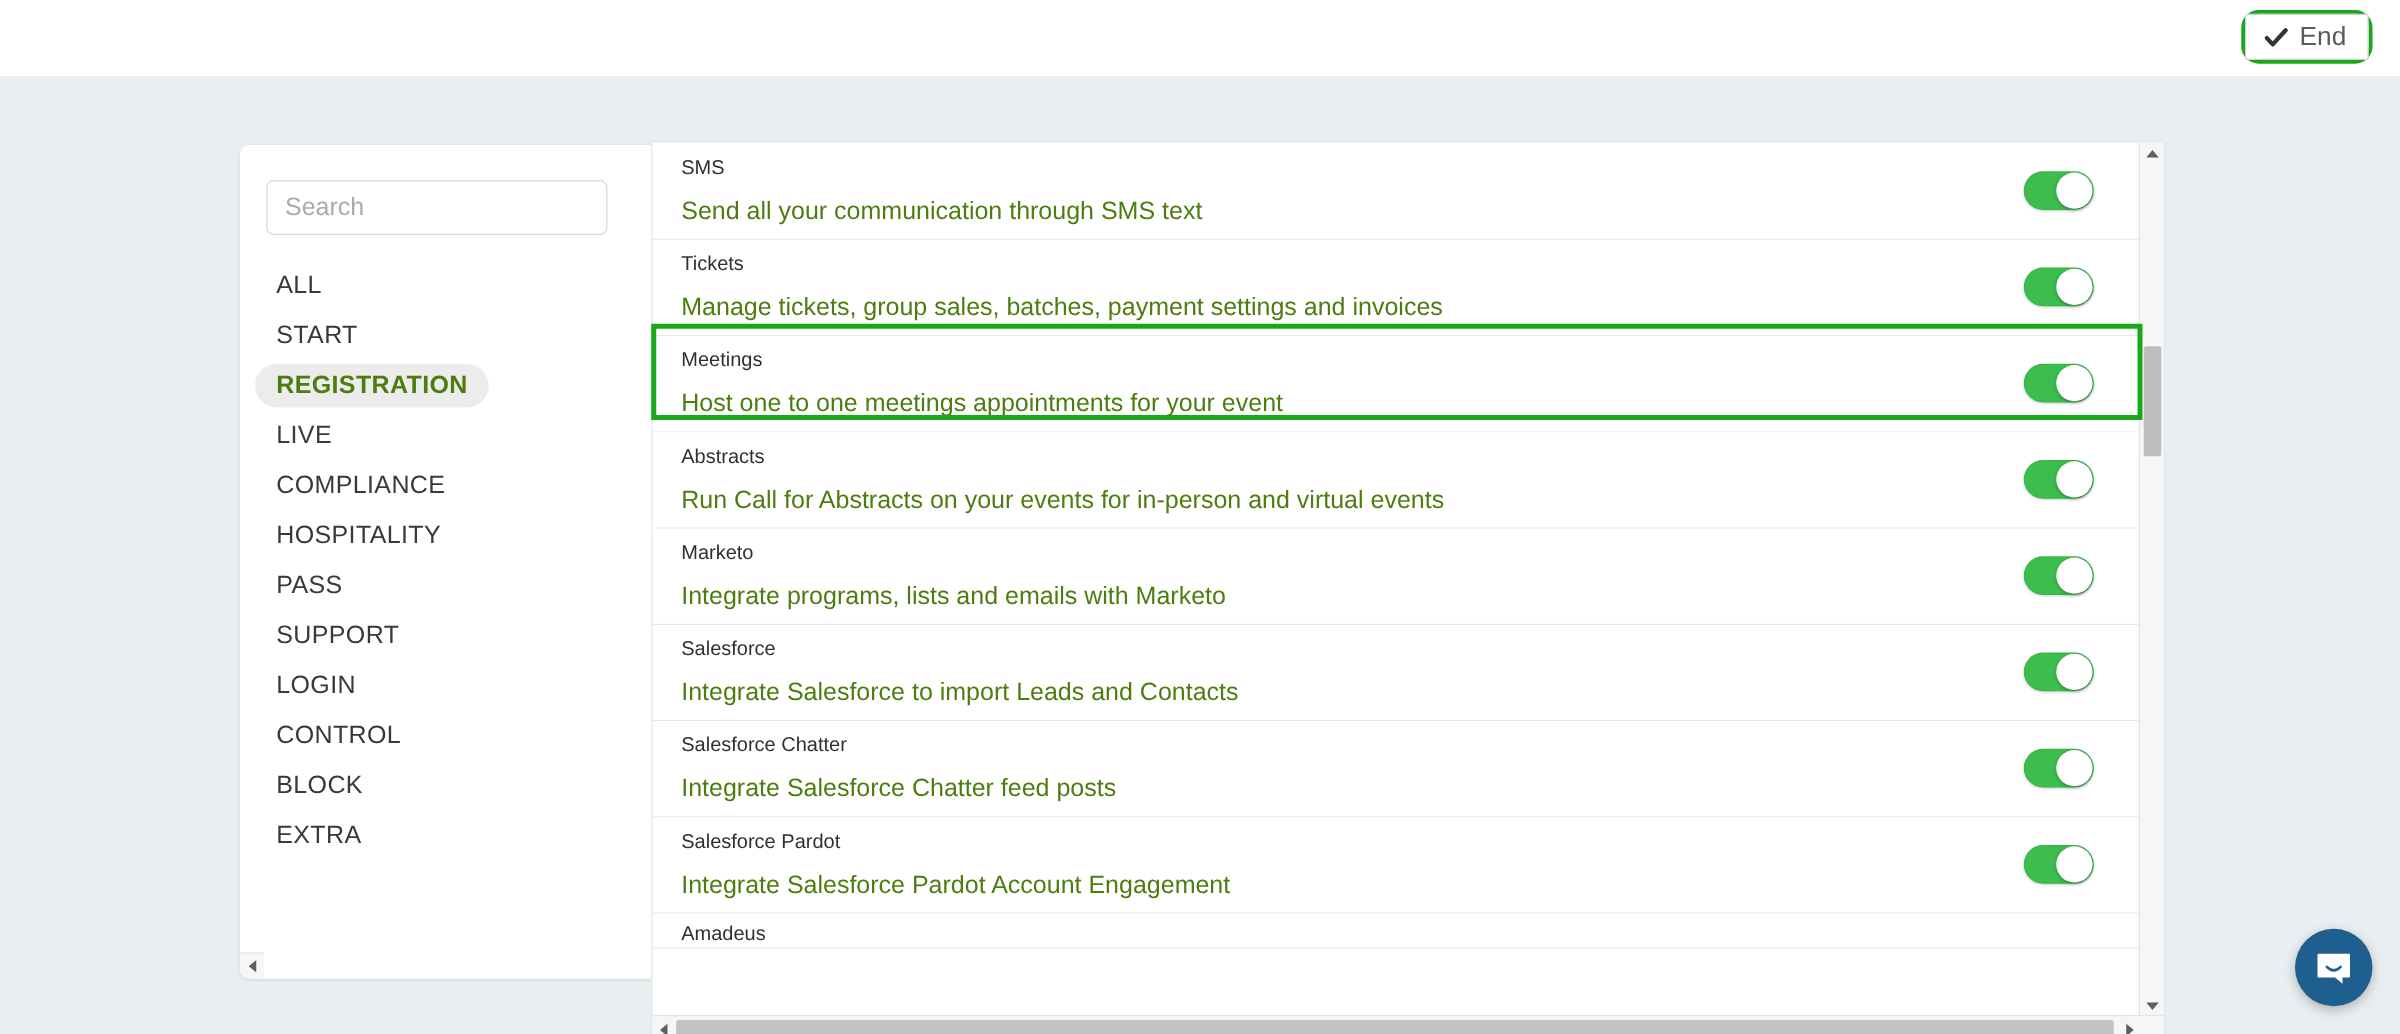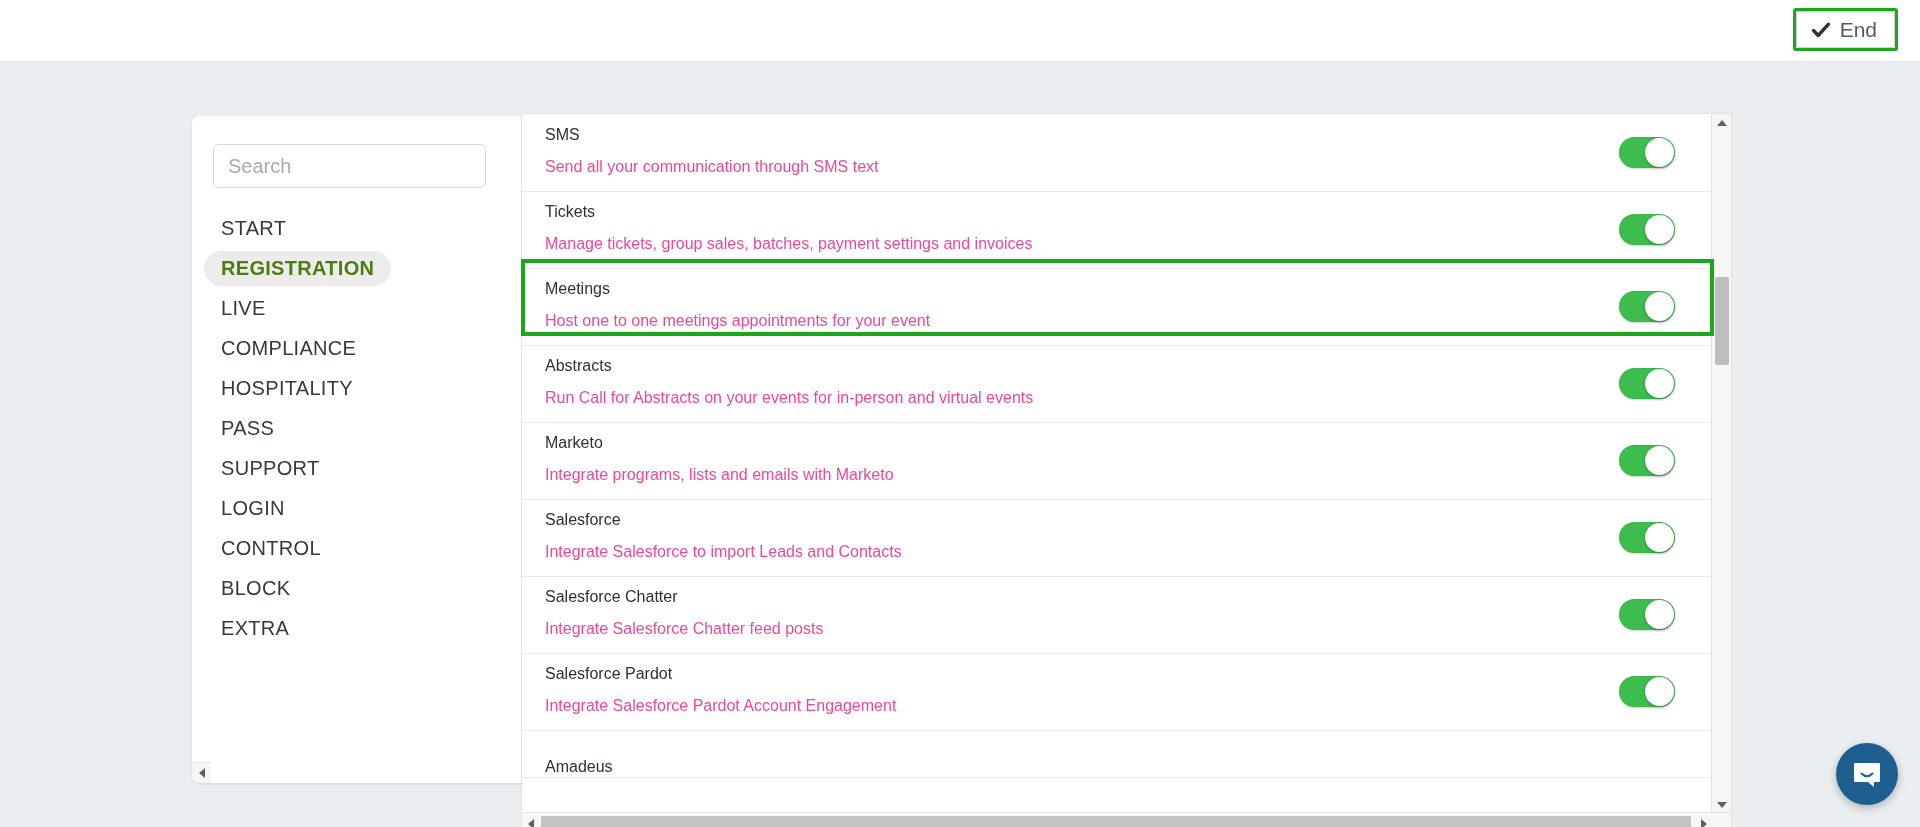--- a/index.html
+++ b/index.html
@@ -17,21 +17,21 @@
     position: absolute;
     left: 0; top: 0;
     width: 1920px; height: 62px;
     background: #ffffff;
     border-bottom: 1px solid #e2e6e8;
   }
   .end-btn-wrap {
     position: absolute;
     right: 22px; top: 8px;
     border: 3px solid #1aa81a;
-    border-radius: 3px;
+    border-radius: 14px;
     padding: 0;
     background: #ffffff;
   }
   .end-btn {
     display: flex;
     align-items: center;
     gap: 9px;
     background: #ffffff;
     border: 1px solid #ccd1d4;
     border-radius: 2px;
@@ -162,24 +162,24 @@
   }
   .row .title {
     position: absolute;
     left: 23px; top: 11px;
     font-size: 16px;
     color: #2c3135;
   }
   .row .desc {
     position: absolute;
     left: 23px; top: 43px;
-    font-size: 16px;
-    color: #ec4899;
-  }
-  .row.partial { height: 28px; overflow: hidden; margin-top: 19px; }
+    font-size: 20px;
+    color: #4d7c0f;
+  }
+  .row.partial { height: 28px; overflow: hidden; }
   .row.partial .title { top: 8px; }
 
   
   .toggle {
     position: absolute;
     right: 37px; top: 22px;
     width: 56px; height: 31px;
     border-radius: 16px;
     background: #3dbd4e;
     box-shadow: inset 0 0 0 1px rgba(0,0,0,.04), 0 1px 2px rgba(0,0,0,.18);
@@ -282,20 +282,21 @@
     </button>
   </div>
 </div>
 
 <div class="stage">
 
   <div class="sidebar">
     <input class="search-input" type="text" placeholder="Search" style="">
 
     <div class="nav-list">
+      <span class="nav-row"><span class="nav-item">ALL</span></span>
       <span class="nav-row"><span class="nav-item">START</span></span>
       <span class="nav-row"><span class="nav-item active">REGISTRATION</span></span>
       <span class="nav-row"><span class="nav-item">LIVE</span></span>
       <span class="nav-row"><span class="nav-item">COMPLIANCE</span></span>
       <span class="nav-row"><span class="nav-item">HOSPITALITY</span></span>
       <span class="nav-row"><span class="nav-item">PASS</span></span>
       <span class="nav-row"><span class="nav-item">SUPPORT</span></span>
       <span class="nav-row"><span class="nav-item">LOGIN</span></span>
       <span class="nav-row"><span class="nav-item">CONTROL</span></span>
       <span class="nav-row"><span class="nav-item">BLOCK</span></span>

